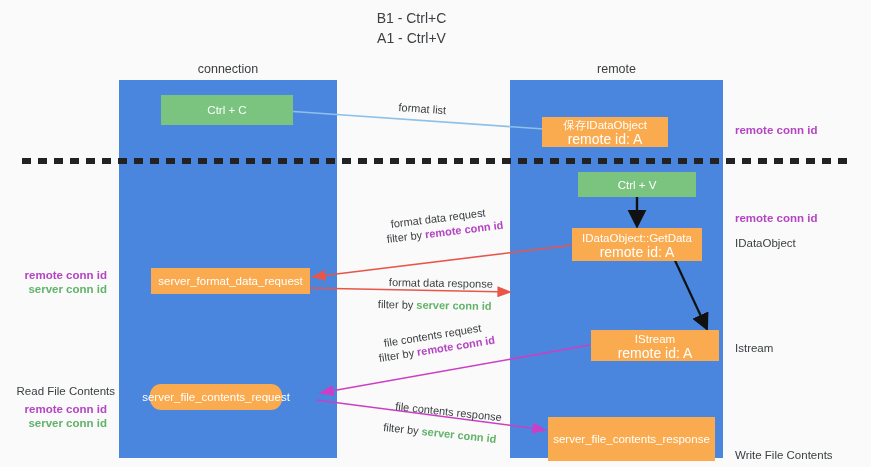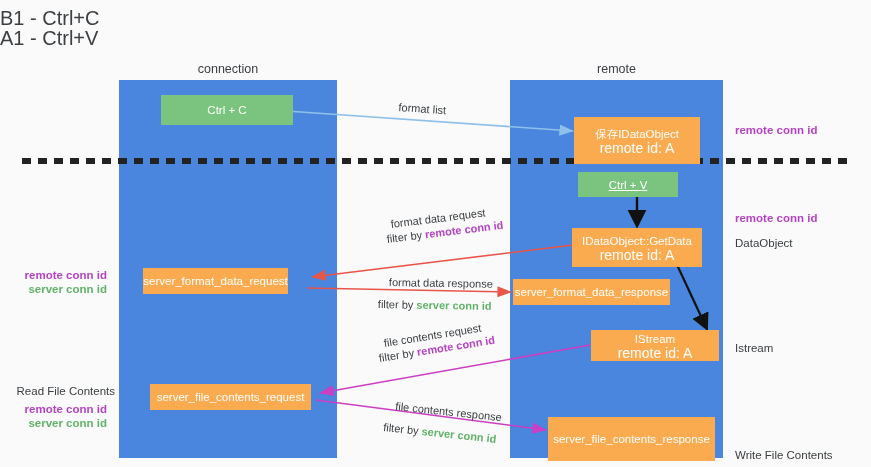--- a/index.html
+++ b/index.html
@@ -31,22 +31,22 @@
     text-align: center;
     font-size: 12.5px;
     color: #3c4043;
     line-height: 14px;
     white-space: pre-line;
   }
   .title {
     position: absolute;
     left: 0; top: 8px;
     width: 823px;
-    text-align: left;
-    font-size: 20px;
+    text-align: center;
+    font-size: 14px;
     color: #3c4043;
     line-height: 20px;
     white-space: pre-line;
   }
   .node {
     position: absolute;
     display: flex;
     flex-direction: column;
     align-items: center;
     justify-content: center;
@@ -128,48 +128,45 @@
 
     <line x1="590" y1="345" x2="320" y2="393" stroke="#cc3fc4" stroke-width="1.6" marker-end="url(#ah-mag)"></line>
 
     <line x1="316" y1="400" x2="546" y2="430" stroke="#cc3fc4" stroke-width="1.6" marker-end="url(#ah-mag)"></line>
   </svg>
 
   <div class="node green" style="left:161px; top:95px; width:132px; height:30px;">
     <div>Ctrl + C</div>
   </div>
 
-  <div class="node orange" style="left:574px; top:117px; width:126px; height:47px;">
+  <div class="node orange" style="left:542px; top:117px; width:126px; height:30px;">
     <div>保存IDataObject</div>
     <div class="l2">remote id: A</div>
   </div>
 
-  <div class="node green" style="left:578px; top:172px; width:100px; height:25px;text-decoration:underline;">
+  <div class="node green" style="left:578px; top:172px; width:118px; height:25px;">
     <div>Ctrl + V</div>
   </div>
 
-  <div class="node orange" style="left:572px; top:228px; width:130px; height:39px;">
+  <div class="node orange" style="left:572px; top:228px; width:130px; height:33px;">
     <div>IDataObject::GetData</div>
     <div class="l2">remote id: A</div>
   </div>
 
-  <div class="node orange" style="left:143px; top:268px; width:145px; height:26px;">
+  <div class="node orange" style="left:151px; top:268px; width:159px; height:26px;">
     <div>server_format_data_request</div>
   </div>
 
-  <div class="node orange" style="left:513px; top:279px; width:157px; height:26px;">
-    <div>server_format_data_response</div>
-  </div>
 
   <div class="node orange" style="left:591px; top:330px; width:128px; height:31px;">
     <div>IStream</div>
     <div class="l2">remote id: A</div>
   </div>
 
-  <div class="node orange" style="left:150px; top:384px; width:161px; height:26px;">
+  <div class="node orange" style="left:150px; top:384px; width:132px; height:26px;border-radius:11px;">
     <div>server_file_contents_request</div>
   </div>
 
   <div class="node orange" style="left:548px; top:417px; width:167px; height:44px;">
     <div>server_file_contents_response</div>
   </div>
 
   <div class="edge-label" style="left:399px; top:101px; transform: rotate(4deg);">
     <span>format list</span>
   </div>
@@ -202,21 +199,21 @@
     <span class="plain">filter by </span><span class="grn">server conn id</span>
   </div>
 
   <div class="side-label mag" style="left:735px; top:123px;">
     <span>remote conn id</span>
   </div>
   <div class="side-label mag" style="left:735px; top:211px;">
     <span>remote conn id</span>
   </div>
   <div class="side-label" style="left:735px; top:236px;">
-    <span>DataObject</span>
+    <span>IDataObject</span>
   </div>
   <div class="side-label" style="left:735px; top:341px;">
     <span>Istream</span>
   </div>
   <div class="side-label" style="left:735px; top:448px;">
     <span>Write File Contents</span>
   </div>
 
   <div class="side-label right-align mag" style="left:0px; top:268px; width:107px;">
     <span>remote conn id</span>

